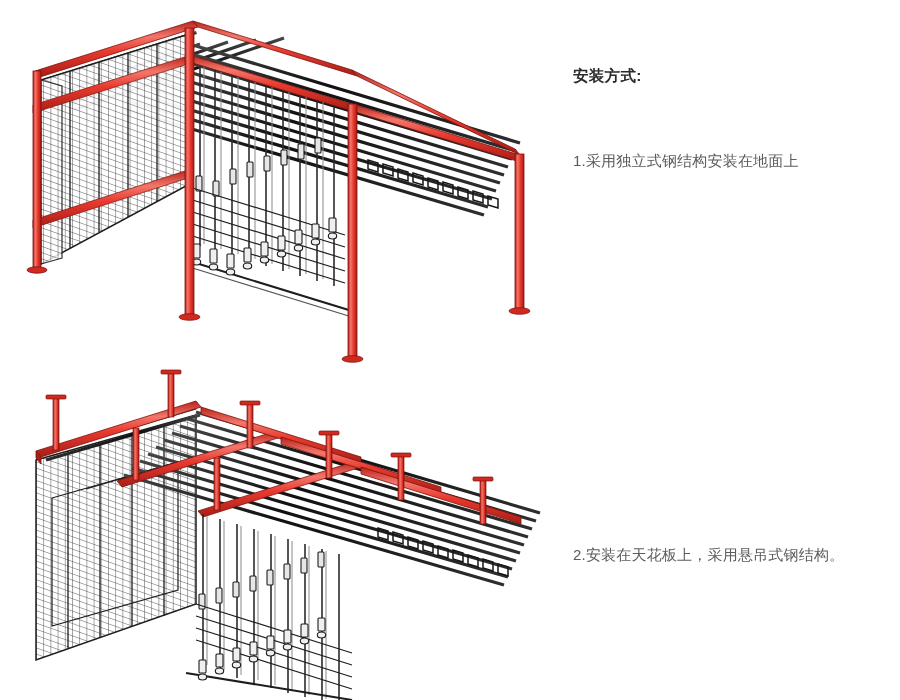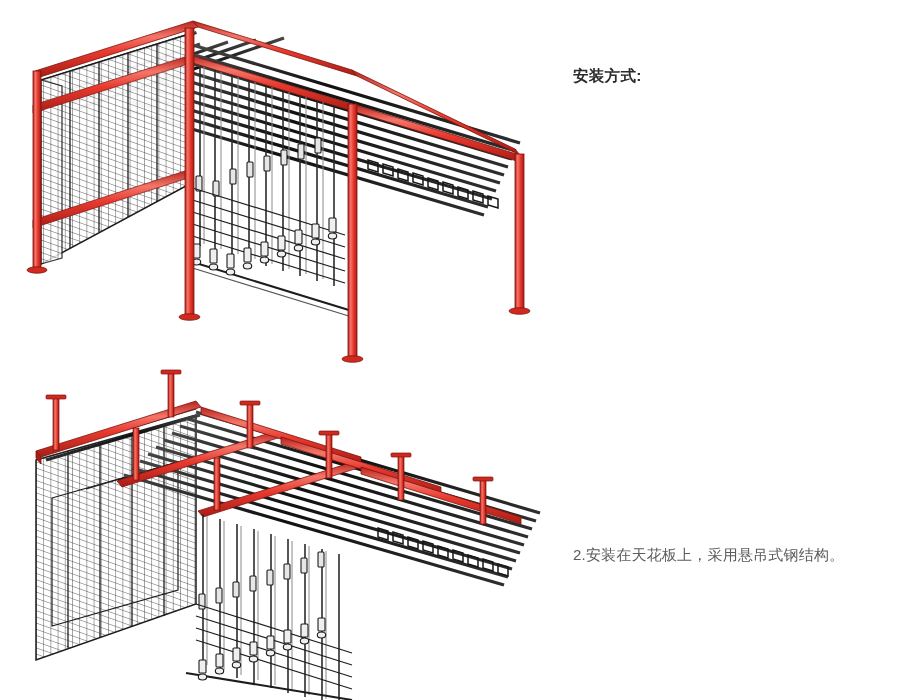--- a/index.html
+++ b/index.html
@@ -509,17 +509,18 @@
             <rect x="318" y="250" width="7" height="13" rx="1"></rect>
             <ellipse cx="321.5" cy="267" rx="4.2" ry="3"></ellipse>
           </g>
       </g>
     </svg>
   </div>
 
   <div class="text-col">
     <div class="heading">安装方式:</div>
 
+    <div class="note" id="note-1">1.采用独立式钢结构安装在地面上</div>
 
     <div class="note" id="note-2">2.安装在天花板上，采用悬吊式钢结构。</div>
   </div>
 
 </div>
 
 </body></html>

